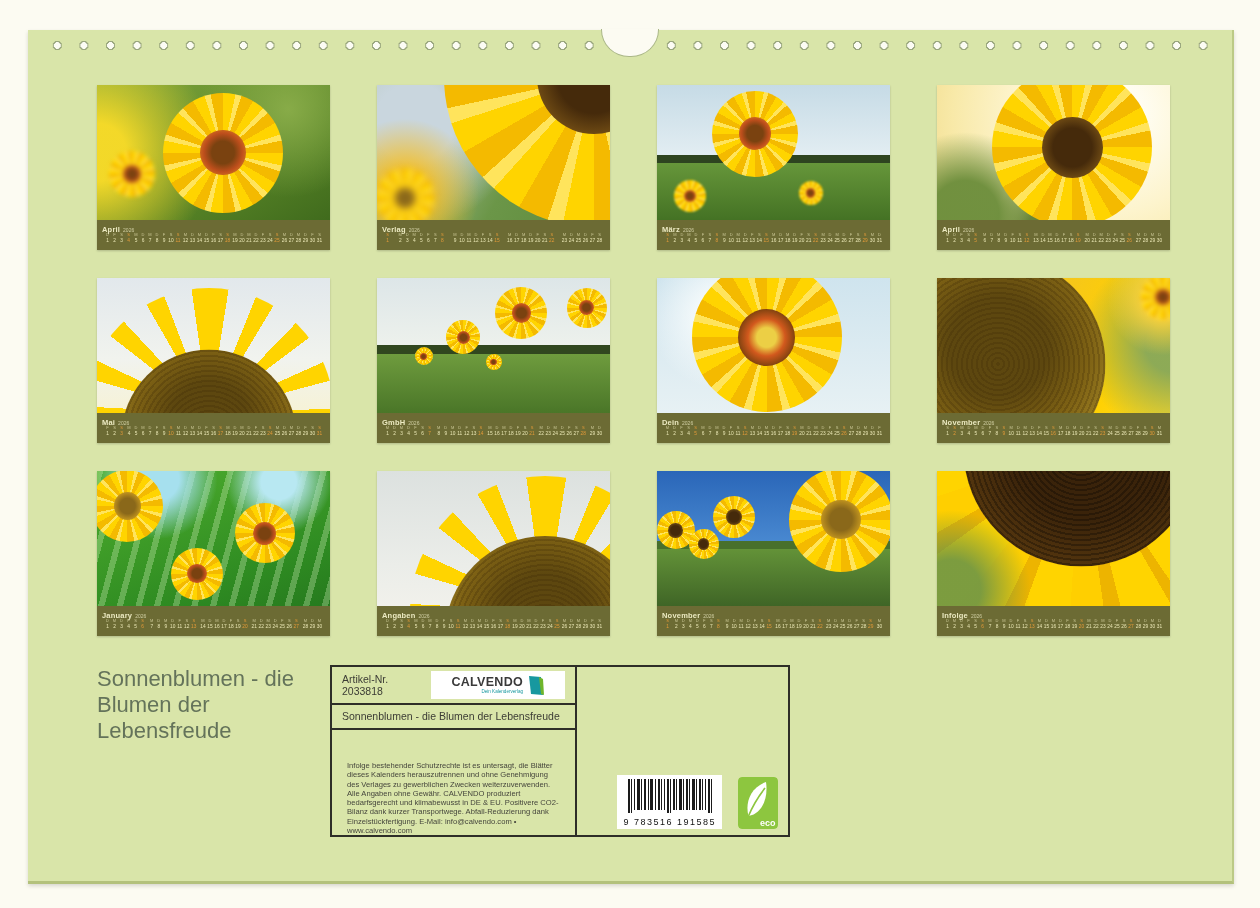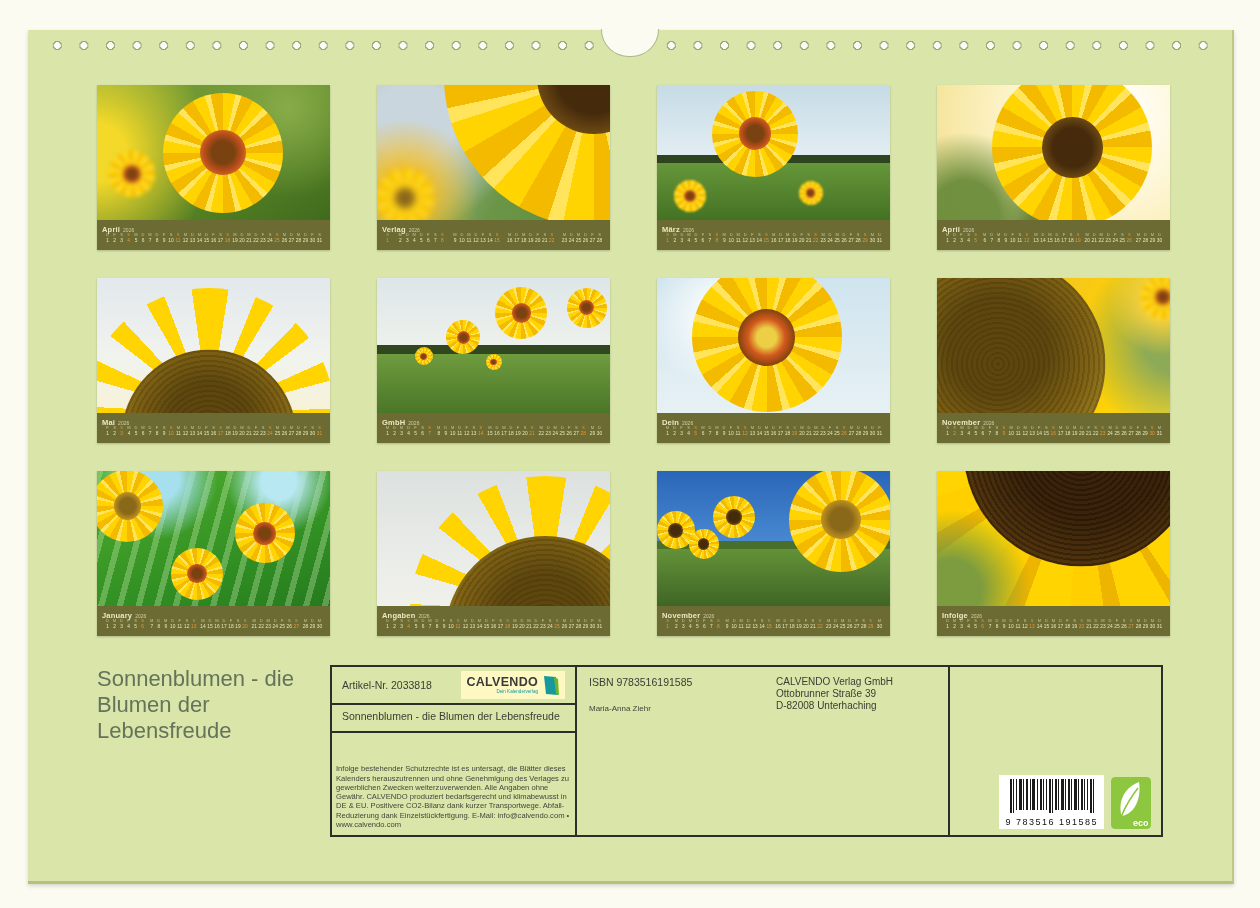--- a/index.html
+++ b/index.html
@@ -86,34 +86,34 @@
   .info-table{position:absolute;left:302px;top:635px;width:833px;height:172px;display:flex;}
   .ibox{border:2px solid #2e2e28;box-sizing:border-box;height:100%;}
   .ibox + .ibox{border-left:none;}
   .box1{width:247px;display:flex;flex-direction:column;}
   .box2{width:373px;padding:9px 12px;position:relative;}
   .box3{width:213px;position:relative;}
   .b1r1{display:flex;justify-content:space-between;align-items:center;padding:4px 10px;height:48px;
         border-bottom:2px solid #2e2e28;box-sizing:border-box;}
   .b1r2{padding:5px 10px;height:37px;border-bottom:2px solid #2e2e28;box-sizing:border-box;
         font-size:10.5px;line-height:1.25;color:#3c3c35;}
-  .b1r3{flex:1;padding:6px 4px;font-size:7.6px;line-height:1.22;color:#45453c;margin-top:25px;}
+  .b1r3{flex:1;padding:6px 15px;font-size:7.6px;line-height:1.22;color:#45453c;margin-top:25px;}
   .artikel{font-size:10.5px;color:#3c3c35;}
   .isbn{font-size:10.5px;color:#3c3c35;}
   .author{font-size:8px;color:#45453c;margin-top:16px;}
   .pub{position:absolute;right:12px;top:9px;width:160px;font-size:10px;line-height:1.2;color:#3c3c35;}
 
   
-  .cal-logo{display:flex;align-items:center;background:#fef9c3;padding:3px 5px;gap:4px;}
+  .cal-logo{display:flex;align-items:center;background:#ffffff;padding:3px 20px;gap:4px;}
   .cal-logo-txt{display:flex;flex-direction:column;align-items:flex-end;}
   .cal-word{font-size:12.5px;font-weight:bold;letter-spacing:.3px;color:#3a3a3a;line-height:13px;}
   .cal-tag{font-size:4.6px;color:#17989f;line-height:5px;}
 
   
-  .codes{position:absolute;right:10px;bottom:6px;display:flex;align-items:flex-end;gap:7px;margin-top:10px;}
+  .codes{position:absolute;right:10px;bottom:6px;display:flex;align-items:flex-end;gap:16px;margin-top:10px;}
   .barcode{background:#ffffff;padding:4px 6px 2px 6px;text-align:center;}
   .bc-num{font-size:9px;letter-spacing:1.5px;color:#111;line-height:10px;}
   .eco{border-radius:4px;overflow:hidden;display:block;}
 </style>
 </head>
 <body>
 
 <div class="canvas">
   <div class="page">
 
@@ -1165,29 +1165,20 @@
             <svg width="18" height="22" viewBox="0 0 18 22">
               <polygon points="2,2 14,3 16,21 4,20" fill="#17989f"></polygon>
               <polygon points="12,3 16,5 17,21 14,20" fill="#6fb52c"></polygon>
             </svg>
           </span>
         </div>
         <div class="b1r2">Sonnenblumen - die Blumen der Lebensfreude</div>
         <div class="b1r3">Infolge bestehender Schutzrechte ist es untersagt, die Blätter dieses Kalenders herauszutrennen und ohne Genehmigung des Verlages zu gewerblichen Zwecken weiterzuverwenden. Alle Angaben ohne Gewähr. CALVENDO produziert bedarfsgerecht und klimabewusst in DE &amp; EU. Positivere CO2-Bilanz dank kurzer Transportwege. Abfall-Reduzierung dank Einzelstückfertigung. E-Mail: info@calvendo.com • www.calvendo.com</div>
       </div>
 
-      <div class="ibox box2">
-        <div class="isbn">ISBN 9783516191585</div>
-        <div class="pub">
-          <div>CALVENDO Verlag GmbH</div>
-          <div>Ottobrunner Straße 39</div>
-          <div>D-82008 Unterhaching</div>
-        </div>
-        <div class="author">Maria-Anna Ziehr</div>
-      </div>
 
       <div class="ibox box3">
         <div class="codes">
           <div class="barcode">
             <svg width="84" height="34" viewBox="0 0 84 34">
               <g fill="#1a1a1a">
                 <rect x="0" y="0" width="2" height="34"></rect>
                   <rect x="3" y="0" width="1" height="34"></rect>
                 <rect x="6" y="0" width="1" height="31"></rect>
                   <rect x="9" y="0" width="3" height="31"></rect>

